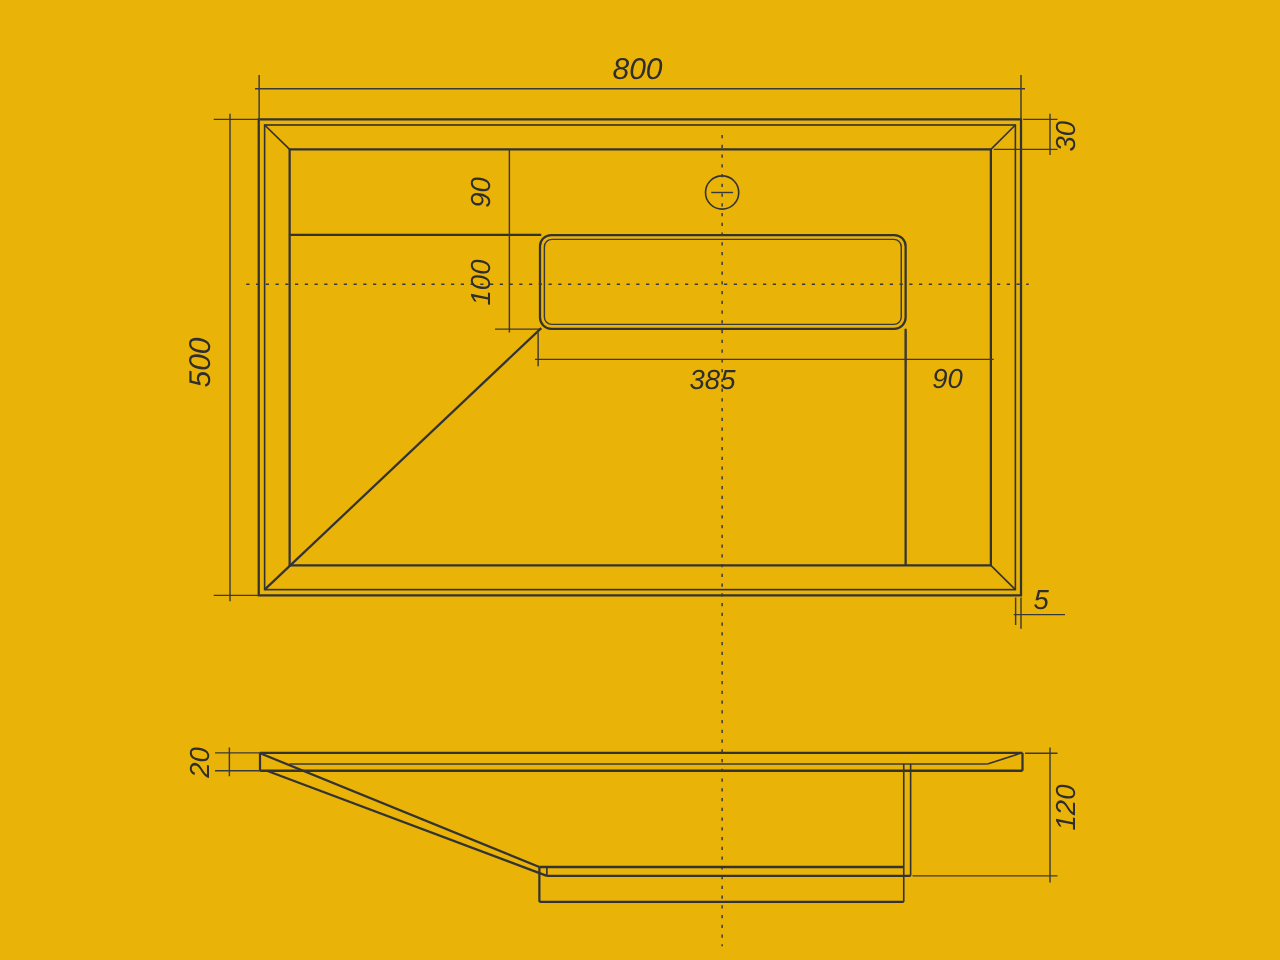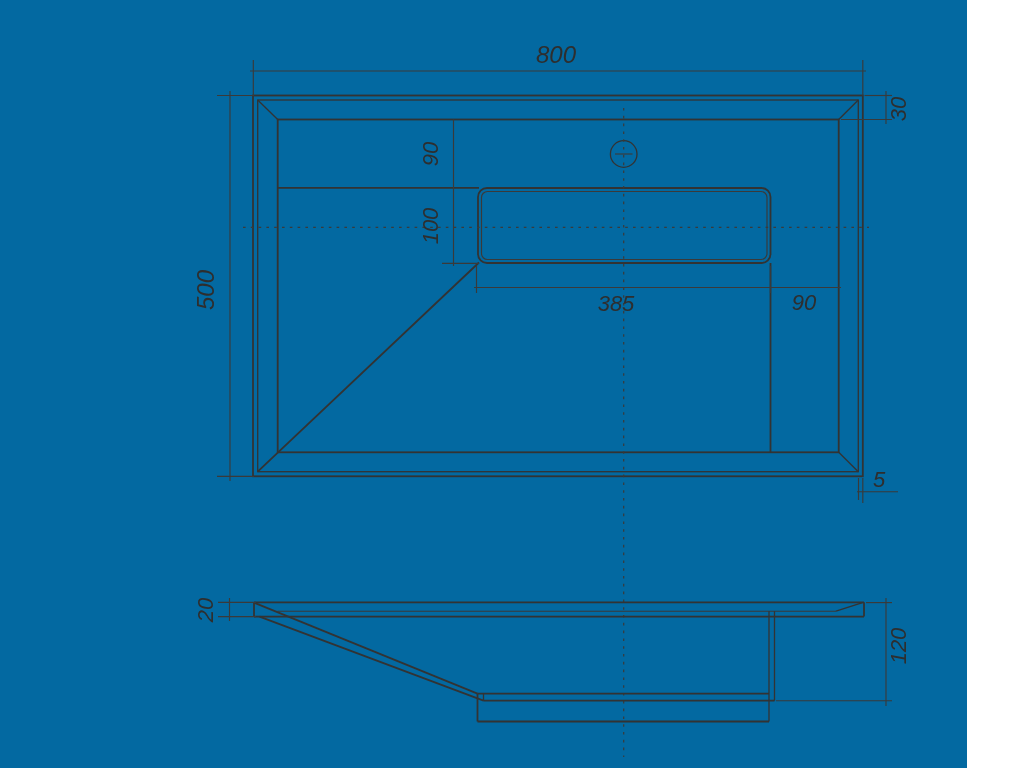--- a/index.html
+++ b/index.html
@@ -1,16 +1,16 @@
 <!DOCTYPE html>
 <html><head>
 <meta charset="utf-8">
 <style>
   html,body{margin:0;padding:0;background:#fff;}
-  .stage{width:921px;height:768px;position:relative;background:#0369a1;overflow:hidden;padding-left:46px;}
+  .stage{width:1024px;height:768px;position:relative;background:#eab308;overflow:hidden;}
   svg{display:block;}
   .main   {stroke:#333;stroke-width:1.8;fill:none;stroke-linecap:butt;}
   .med    {stroke:#333;stroke-width:1.3;fill:none;}
   .thin   {stroke:#3a3a3a;stroke-width:1.15;fill:none;}
   .dim    {stroke:#3a3a3a;stroke-width:1.15;fill:none;}
   .center {stroke:#3a3a3a;stroke-width:1.2;fill:none;stroke-dasharray:2.6 5.2;}
   text{font-family:"Liberation Sans", sans-serif;font-style:italic;fill:#2e2e2e;}
   .t-big{font-size:24px;}
   .t-std{font-size:22px;}
 </style>

